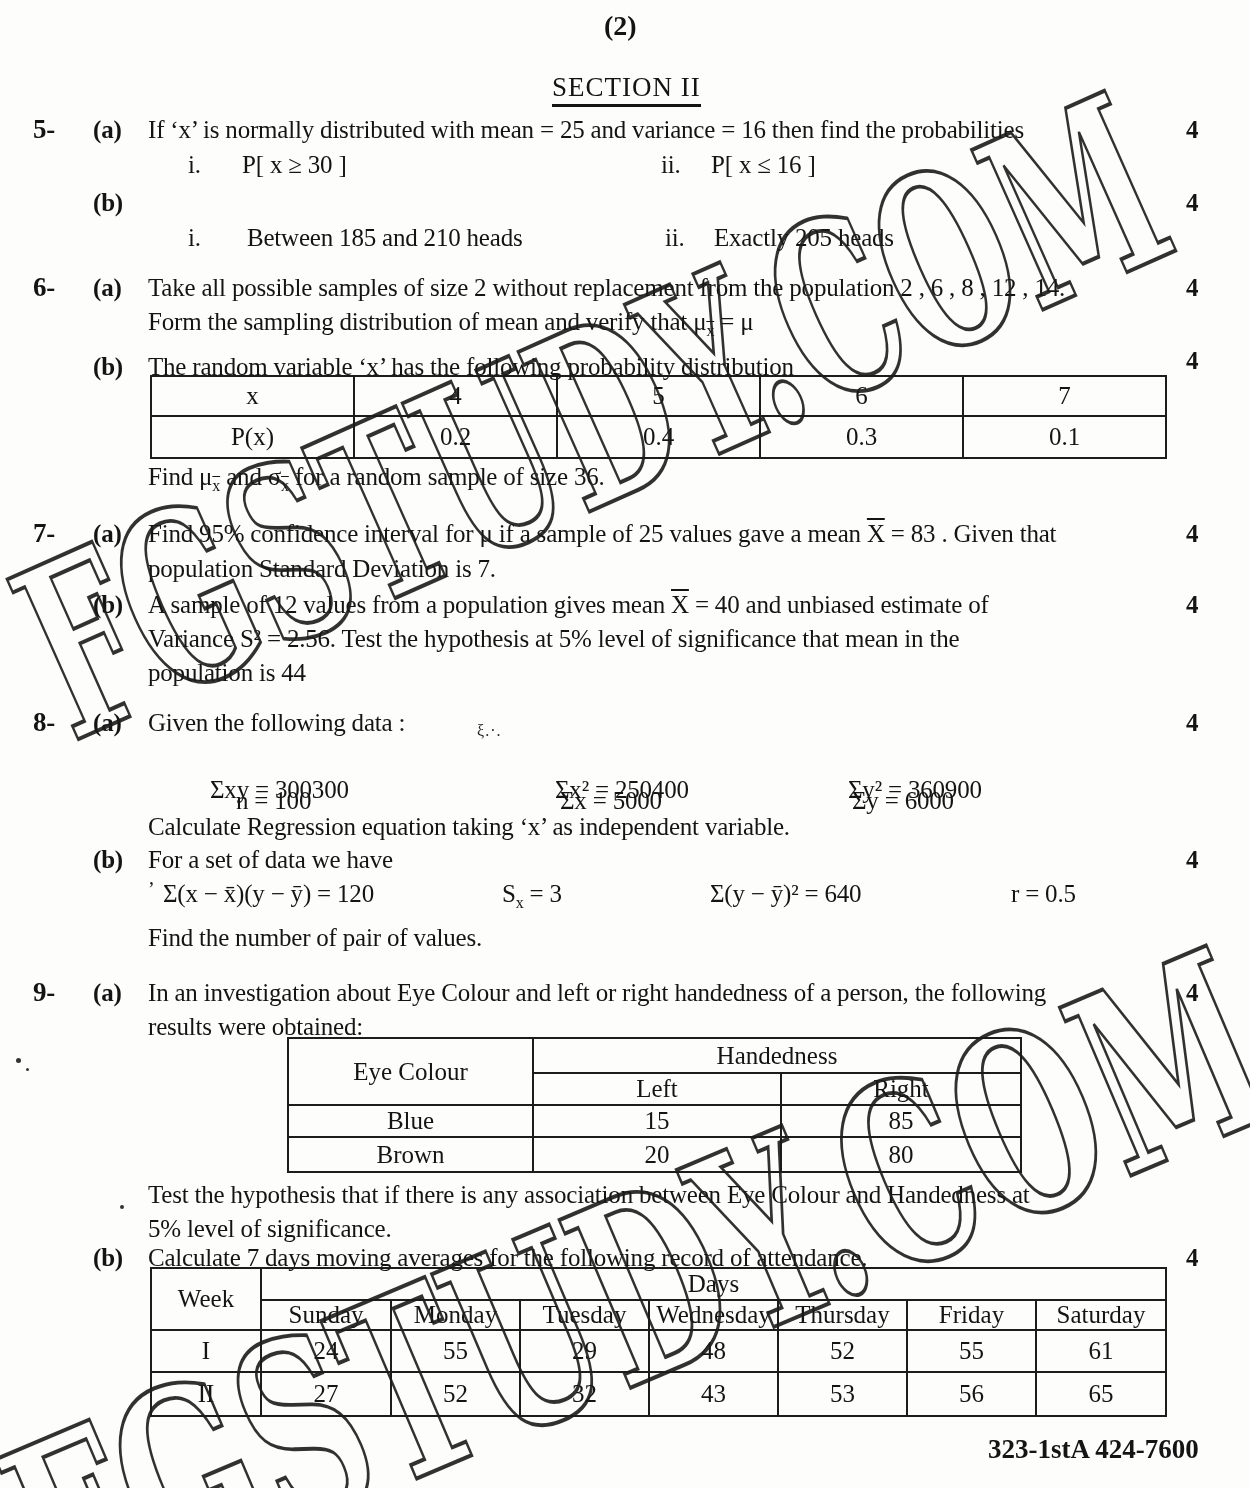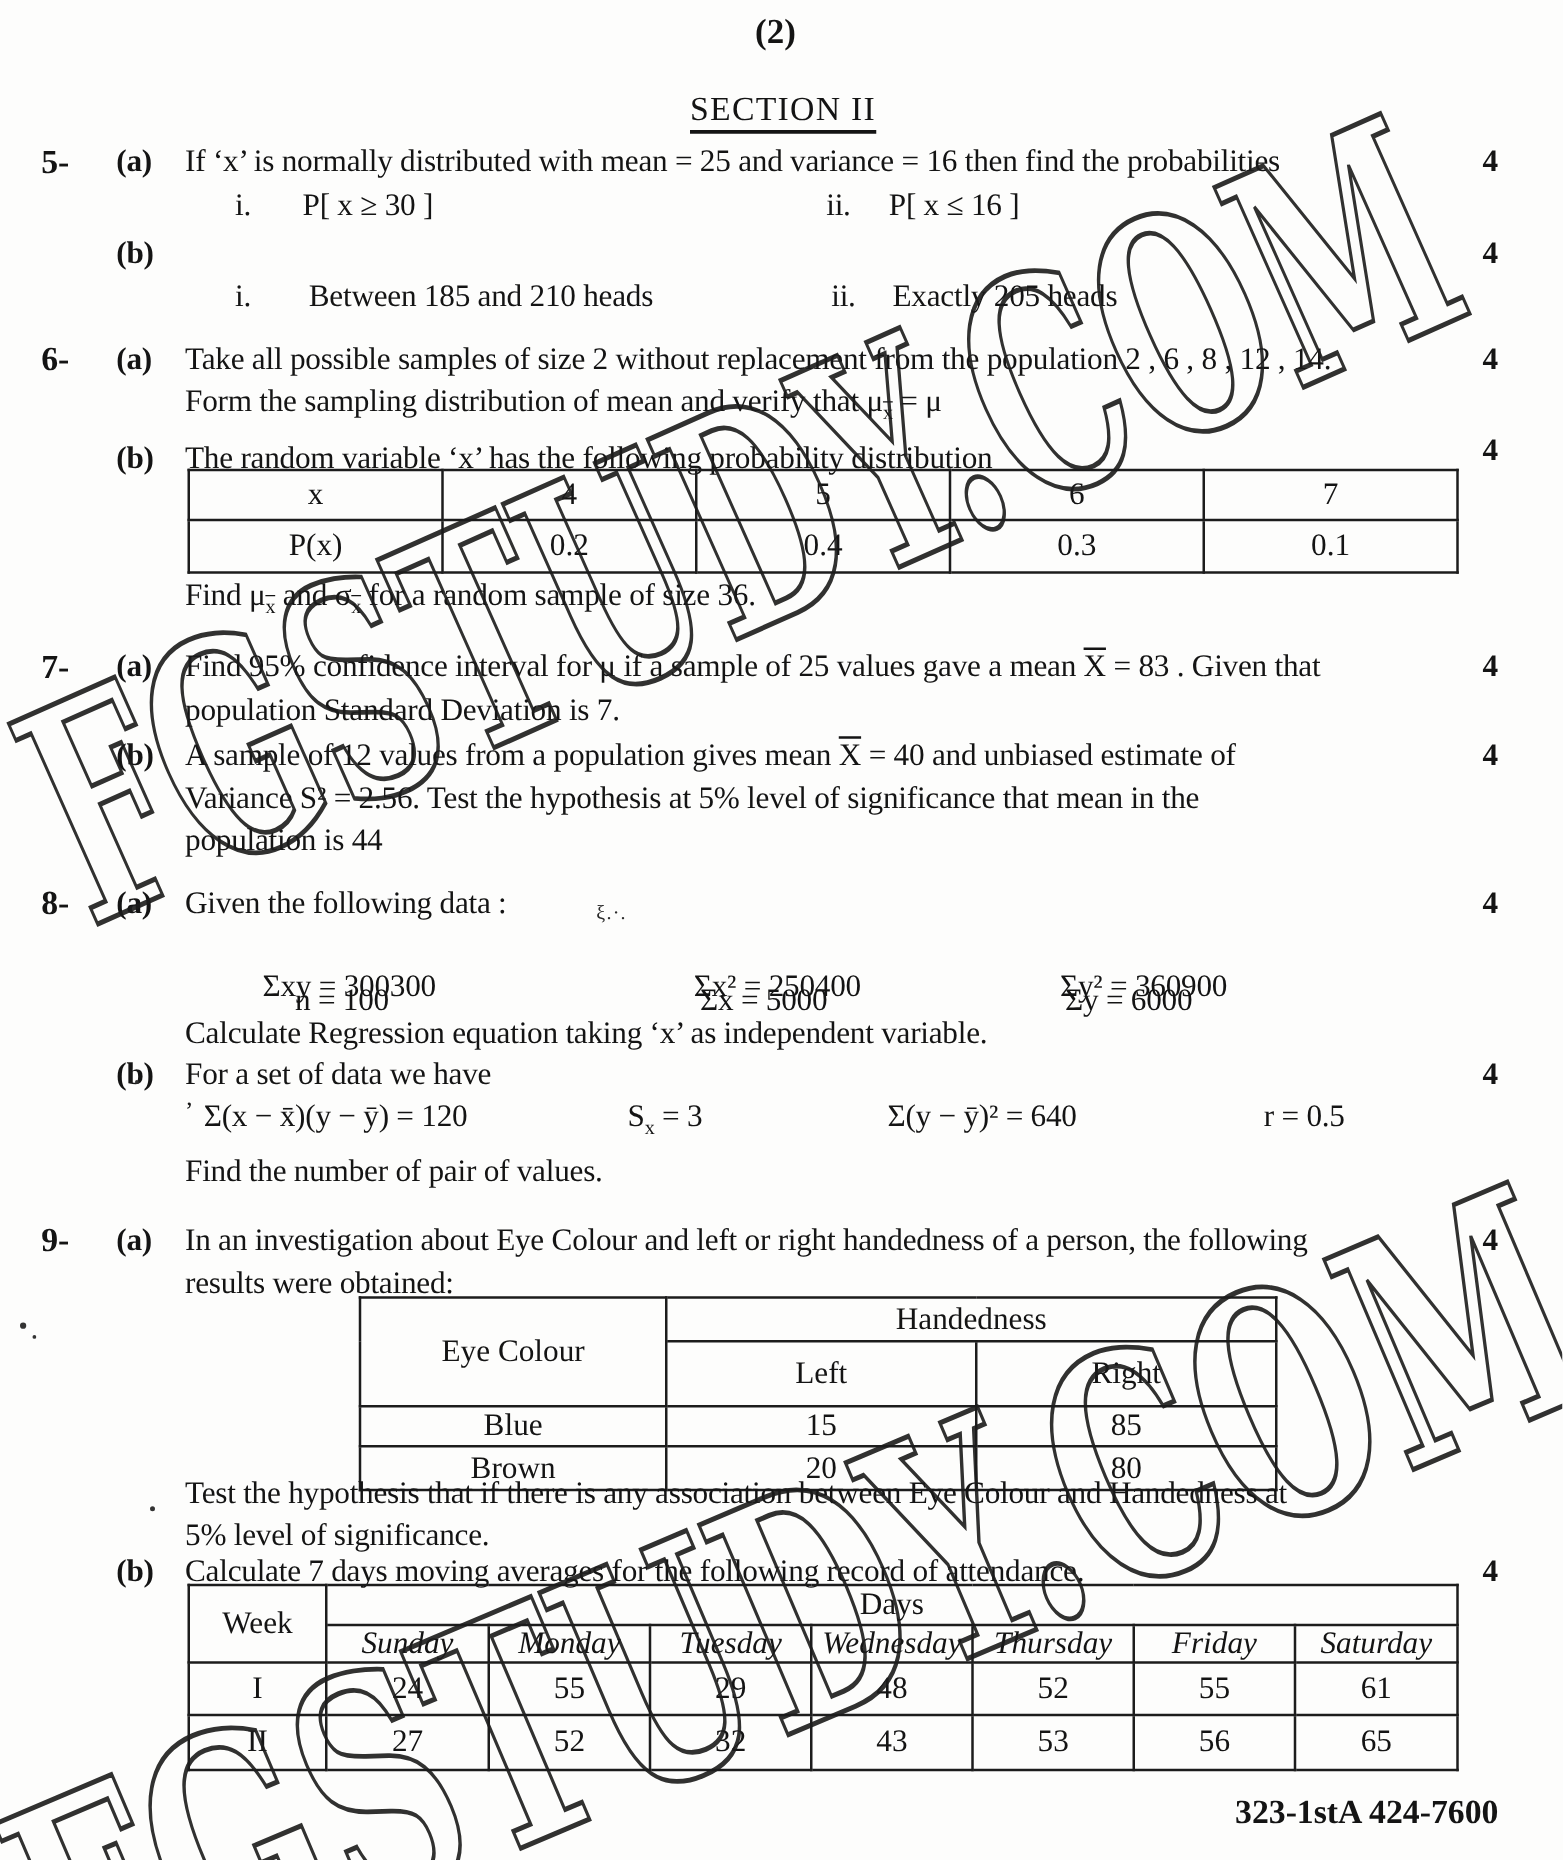--- a/index.html
+++ b/index.html
@@ -192,21 +192,21 @@
     <colgroup>
         <col style="width:245px">
         <col style="width:248px">
         <col style="width:240px">
       </colgroup>
     <tbody>
         <tr style="height:35px;">
       <td rowspan="2">Eye Colour</td>
       <td colspan="2">Handedness</td>
     </tr>
-    <tr style="height:52px;">
+    <tr style="height:32px;">
       <td>Left</td>
       <td>Right</td>
     </tr>
     <tr style="height:32px;">
       <td>Blue</td>
       <td>15</td>
       <td>85</td>
     </tr>
     <tr style="height:35px;">
       <td>Brown</td>
@@ -238,21 +238,21 @@
       <col style="width:129px">
         <col style="width:129px">
         <col style="width:129px">
         <col style="width:130px">
     </colgroup>
     <tbody>
         <tr style="height:32px;">
       <td rowspan="2">Week</td>
       <td colspan="7">Days</td>
     </tr>
-    <tr style="height:27px;font-style:italic;">
+    <tr style="height:27px;">
       <td>Sunday</td>
       <td>Monday</td>
       <td>Tuesday</td>
       <td>Wednesday</td>
       <td>Thursday</td>
       <td>Friday</td>
       <td>Saturday</td>
     </tr>
     <tr style="height:42px;">
       <td>I</td>

